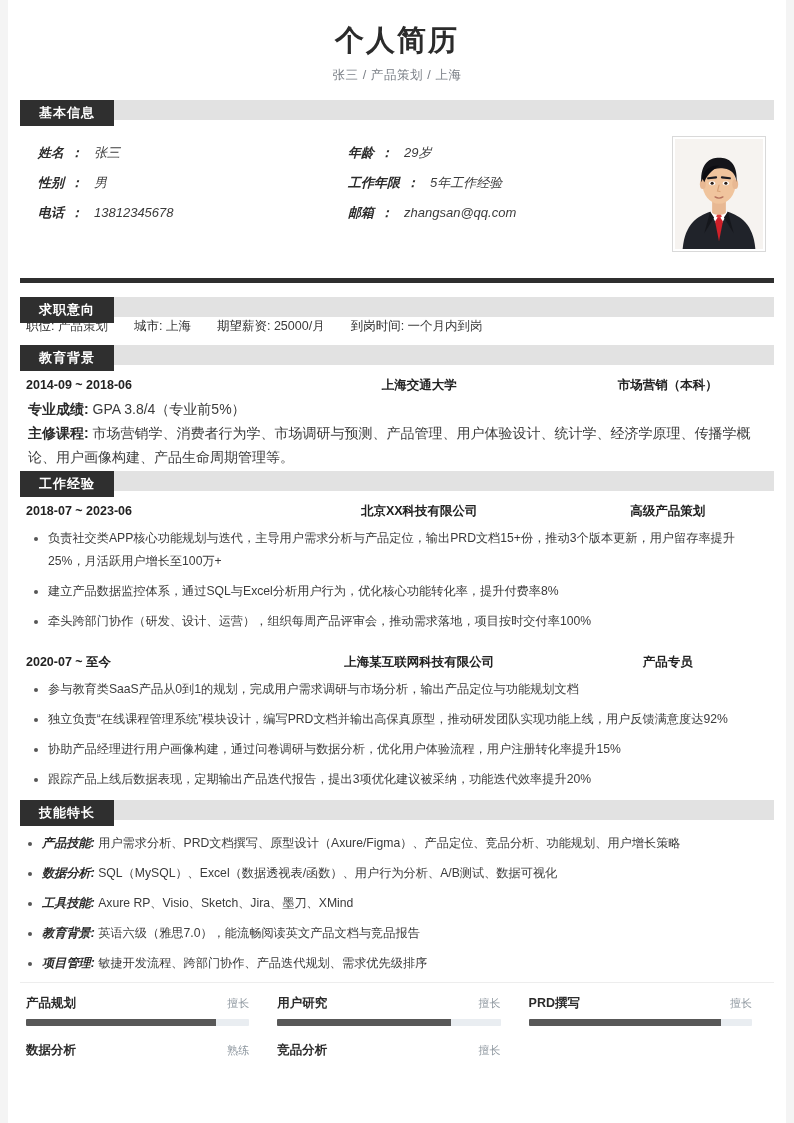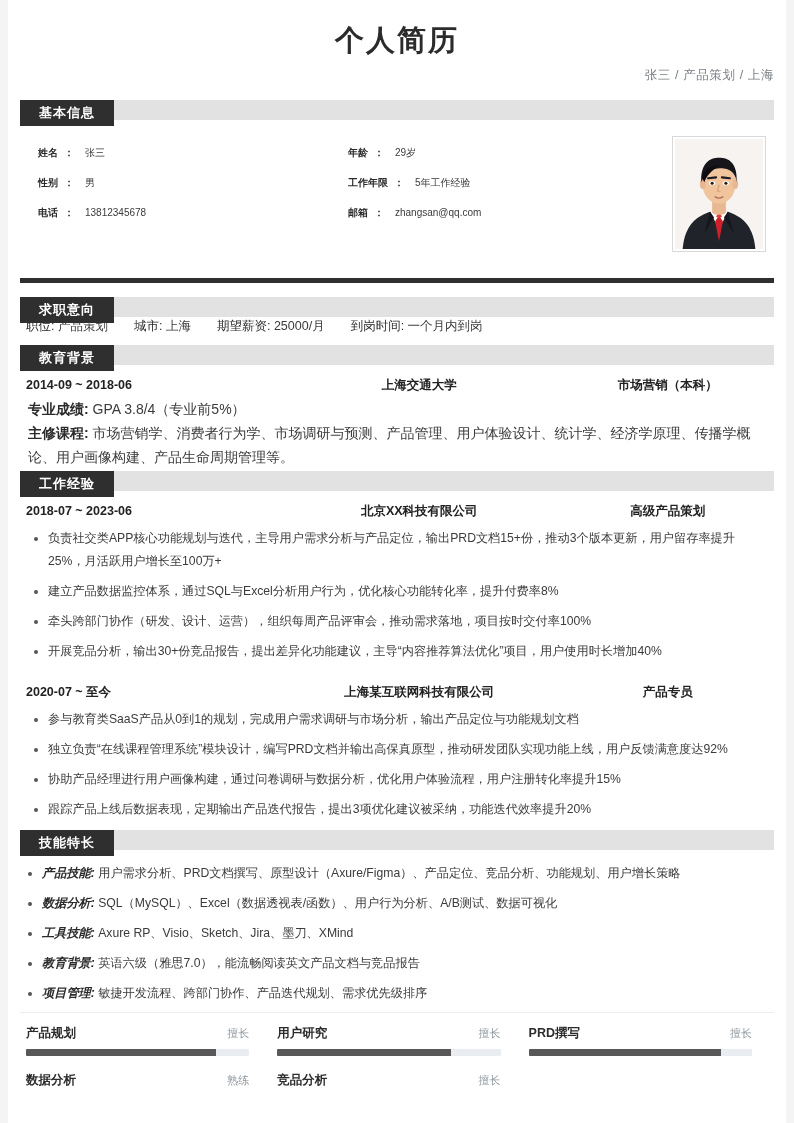--- a/index.html
+++ b/index.html
@@ -42,21 +42,20 @@
     color: #2b2b2b;
     letter-spacing: 2px;
     line-height: 1.25;
     margin: 0;
   }
   .doc-subtitle {
     font-size: 12.5px;
     color: #7a7f86;
     margin-top: 9px;
     letter-spacing: 0.6px;
-    text-align: right;
   }
 
   
   .section-bar {
     position: relative;
     height: 20px;
     background: #e2e2e2;
     margin: 0 0 0 0;
   }
   .section-tab {
@@ -79,24 +78,25 @@
     min-height: 120px;
   }
   .basic-grid {
     display: flex;
     flex-wrap: wrap;
     width: 620px;
   }
   .basic-cell {
     width: 50%;
     box-sizing: border-box;
-    font-size: 10px;
+    font-size: 13px;
     line-height: 30px;
     white-space: nowrap;
     padding-left: 18px;
+    font-style: italic;
   }
   .basic-cell .k {
     font-weight: bold;
     color: #2b2b2b;
   }
   .basic-cell .sep {
     color: #2b2b2b;
     font-weight: bold;
     padding: 0 2px 0 6px;
   }
@@ -344,21 +344,20 @@
     <div class="entry">
       <div class="entry-head">
         <div class="eh-left">2018-07 ~ 2023-06</div>
         <div class="eh-mid">北京XX科技有限公司</div>
         <div class="eh-right">高级产品策划</div>
       </div>
       <ul class="bullets">
         <li>负责社交类APP核心功能规划与迭代，主导用户需求分析与产品定位，输出PRD文档15+份，推动3个版本更新，用户留存率提升25%，月活跃用户增长至100万+</li>
         <li>建立产品数据监控体系，通过SQL与Excel分析用户行为，优化核心功能转化率，提升付费率8%</li>
         <li>牵头跨部门协作（研发、设计、运营），组织每周产品评审会，推动需求落地，项目按时交付率100%</li>
-        <li>开展竞品分析，输出30+份竞品报告，提出差异化功能建议，主导“内容推荐算法优化”项目，用户使用时长增加40%</li>
       </ul>
     </div>
 
     <div class="entry">
       <div class="entry-head">
         <div class="eh-left">2020-07 ~ 至今</div>
         <div class="eh-mid">上海某互联网科技有限公司</div>
         <div class="eh-right">产品专员</div>
       </div>
       <ul class="bullets">

